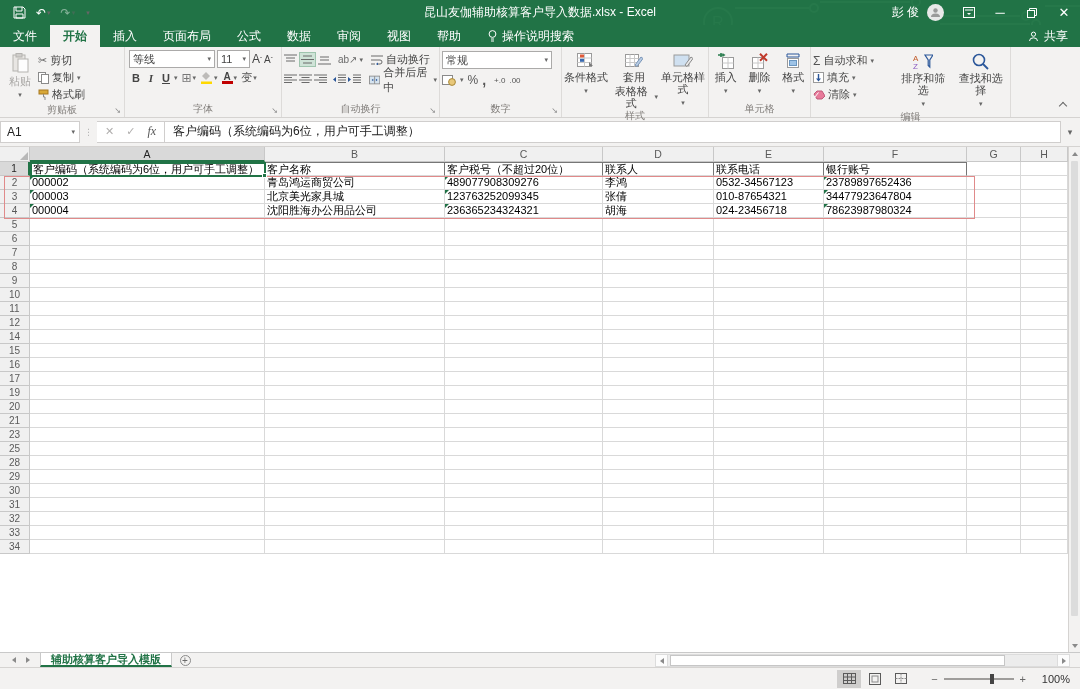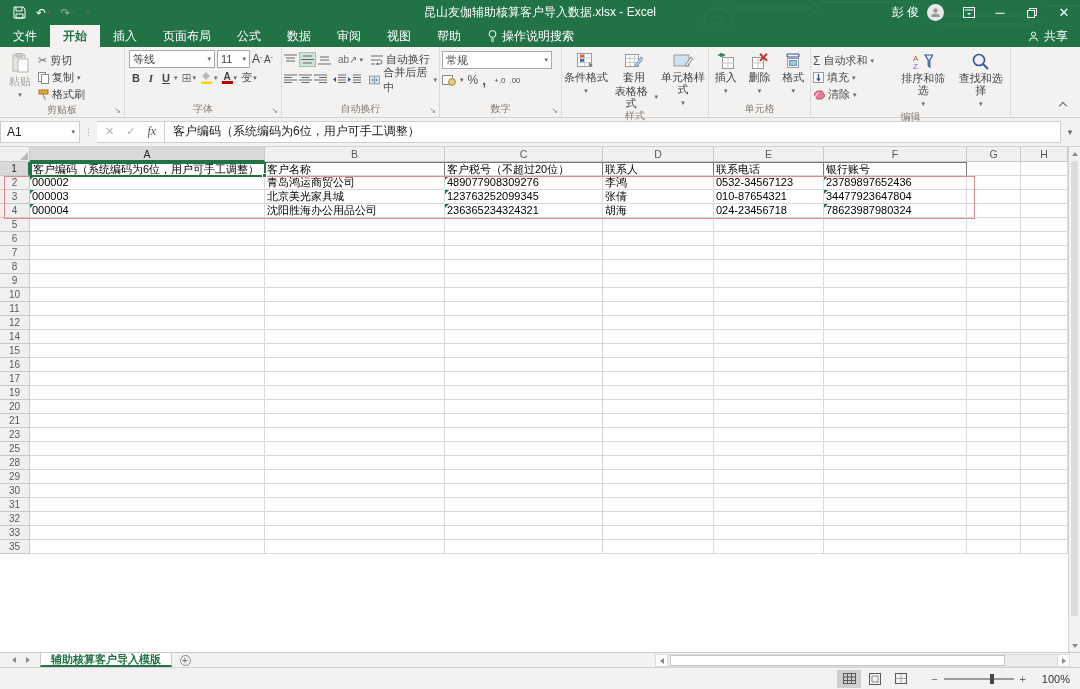--- a/index.html
+++ b/index.html
@@ -849,21 +849,21 @@
             <div class="cell" style="width: 235px;"></div>
             <div class="cell" style="width: 180px;"></div>
             <div class="cell" style="width: 158px;"></div>
             <div class="cell" style="width: 111px;"></div>
             <div class="cell" style="width: 110px;"></div>
             <div class="cell" style="width: 143px;"></div>
             <div class="cell" style="width: 54px;"></div>
             <div class="cell" style="width: 47px;"></div>
           </div>
           <div class="grow">
-            <div class="rowh">35</div>
+            <div class="rowh">34</div>
             <div class="cell" style="width: 235px;"></div>
             <div class="cell" style="width: 180px;"></div>
             <div class="cell" style="width: 158px;"></div>
             <div class="cell" style="width: 111px;"></div>
             <div class="cell" style="width: 110px;"></div>
             <div class="cell" style="width: 143px;"></div>
             <div class="cell" style="width: 54px;"></div>
             <div class="cell" style="width: 47px;"></div>
           </div>
         </div>

